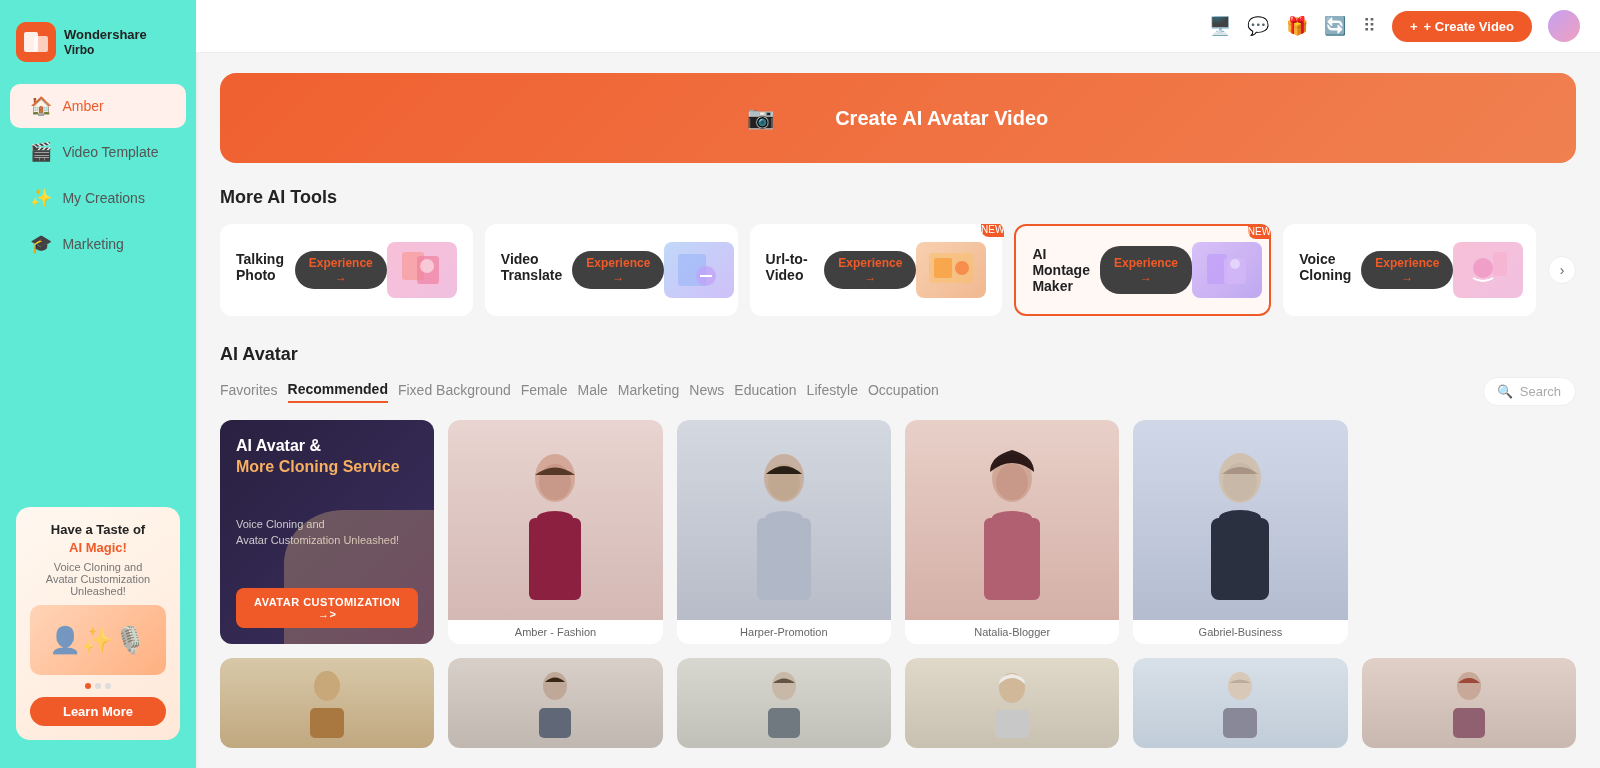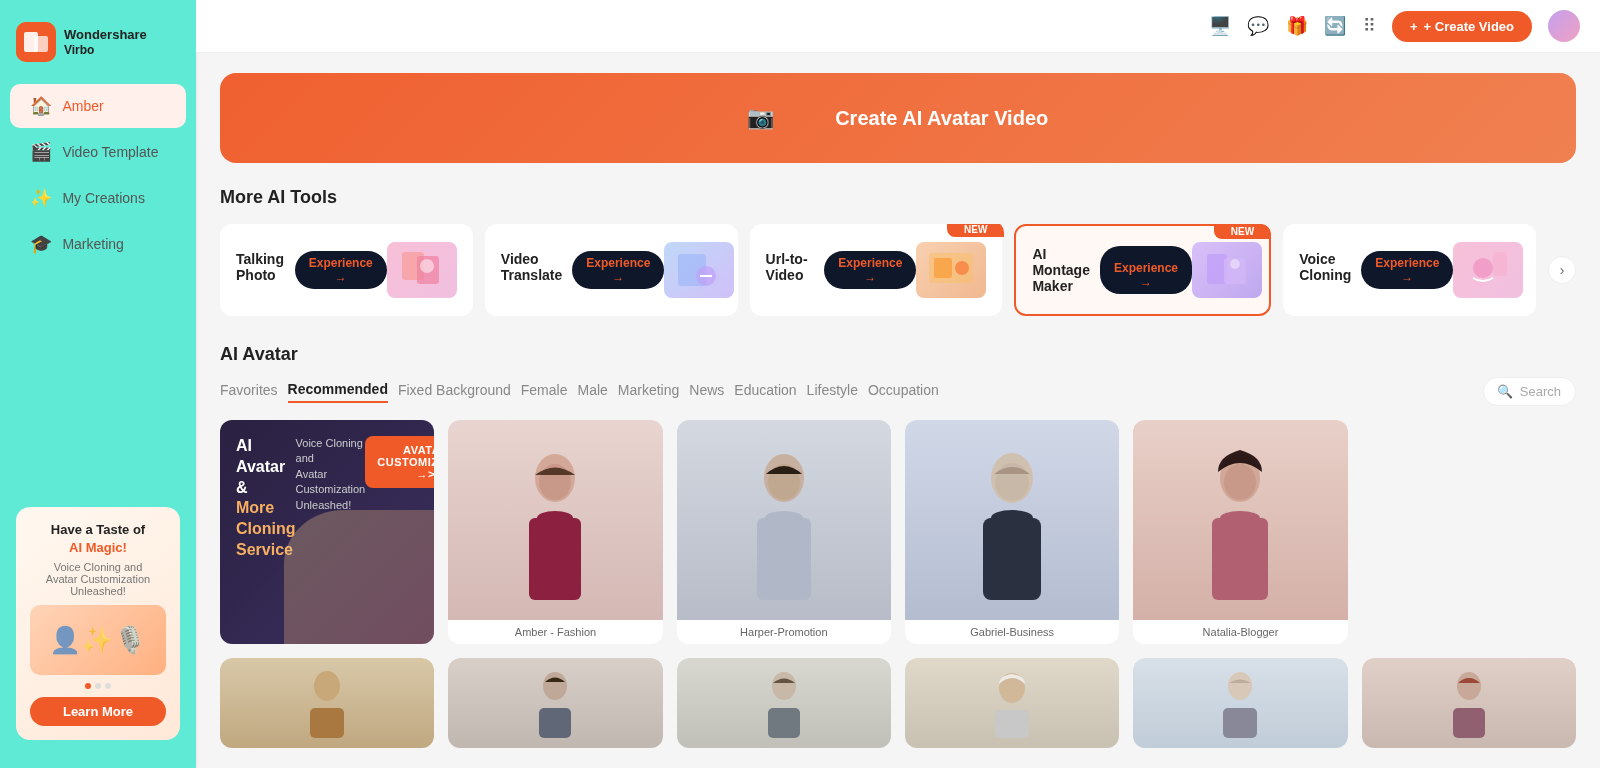--- a/index.html
+++ b/index.html
@@ -191,30 +191,30 @@
       position: relative;
       cursor: pointer;
     }
     .tool-card.highlighted {
       border: 2px solid #f05a28;
       background: #fff8f5;
     }
     .tool-card-left { display: flex; flex-direction: row; gap: 10px; }
     .tool-name { font-size: 14px; font-weight: 600; color: #222; }
     .experience-btn {
-      background: #0f172a;
+      background: #404040;
       color: #f05a28;
       border: none;
       border-radius: 20px;
       padding: 5px 14px;
       font-size: 12px;
       font-weight: 600;
       cursor: pointer;
       display: flex;
-      align-items: flex-end;
+      align-items: center;
       gap: 4px;
     }
     .tool-image {
       width: 70px;
       height: 56px;
       border-radius: 8px;
       background: linear-gradient(135deg, #f8d8c0, #e8c0f0);
       display: flex;
       align-items: center;
       justify-content: center;
@@ -225,22 +225,22 @@
     .tool-image.pink { background: linear-gradient(135deg, #f8c0d8, #f0c0e0); }
     .tool-image.orange { background: linear-gradient(135deg, #f8d0b0, #f0b890); }
     .tool-image.purple { background: linear-gradient(135deg, #d8c0f8, #c0a8f0); }
     .new-badge {
       position: absolute;
       top: -2px;
       right: -2px;
       background: #f05a28;
       color: #fff;
       font-size: 10px;
-      font-weight: 700;
-      padding: 2px 17px;
+      font-weight: 400;
+      padding: 2px 0;
       border-radius: 0 10px 0 8px;
     }
     .nav-arrow {
       width: 28px;
       height: 28px;
       border-radius: 50%;
       background: #fff;
       border: 1px solid #eee;
       display: flex;
       align-items: center;
@@ -297,21 +297,21 @@
     .avatar-card {
       background: #fff;
       border-radius: 12px;
       overflow: hidden;
       cursor: pointer;
       position: relative;
     }
     .avatar-card.promo-wide {
       background: linear-gradient(135deg, #2a2040, #3a3060);
       display: flex;
-      flex-direction: row;
+      flex-direction: column;
       padding: 16px;
       color: #fff;
       justify-content: space-between;
       min-height: 220px;
     }
     .avatar-img {
       width: 100%;
       height: 200px;
       object-fit: cover;
       background: linear-gradient(180deg, #e0e8f0, #c8d4e0);
@@ -607,44 +607,44 @@
             <ellipse cx="40" cy="42" rx="16" ry="18" fill="#c0a890"></ellipse>
             <rect x="13" y="78" width="54" height="82" rx="6" fill="#b0b8c8"></rect>
             <ellipse cx="40" cy="78" rx="19" ry="7" fill="#b0b8c8"></ellipse>
             <path d="M22 34 Q40 18 58 34" fill="#1a1008" opacity="0.9"></path>
           </svg>
         </div>
         <div class="avatar-label">Harper-Promotion</div>
       </div>
 
       <div class="avatar-card">
+        <div class="avatar-img female3">
+          <svg width="80" height="160" viewBox="0 0 80 160">
+            <ellipse cx="40" cy="38" rx="20" ry="24" fill="#d0a898"></ellipse>
+            <ellipse cx="40" cy="42" rx="16" ry="18" fill="#c89888"></ellipse>
+            <rect x="12" y="78" width="56" height="82" rx="6" fill="#b06070"></rect>
+            <ellipse cx="40" cy="78" rx="20" ry="7" fill="#b06070"></ellipse>
+            <path d="M18 32 Q40 14 62 32 Q62 16 40 10 Q18 16 18 32Z" fill="#1a0808" opacity="0.9"></path>
+          </svg>
+        </div>
+        <div class="avatar-label">Natalia-Blogger</div>
+      </div>
+
+      <div class="avatar-card">
         <div class="avatar-img male2">
           <svg width="80" height="160" viewBox="0 0 80 160">
             <ellipse cx="40" cy="38" rx="21" ry="25" fill="#d0c0b0"></ellipse>
             <ellipse cx="40" cy="42" rx="17" ry="19" fill="#c8b8a8"></ellipse>
             <rect x="11" y="78" width="58" height="82" rx="8" fill="#2a3040"></rect>
             <ellipse cx="40" cy="78" rx="21" ry="8" fill="#2a3040"></ellipse>
             <path d="M22 34 Q40 20 58 34" fill="#8a7060" opacity="0.5"></path>
           </svg>
         </div>
         <div class="avatar-label">Gabriel-Business</div>
       </div>
-
-      <div class="avatar-card">
-        <div class="avatar-img female3">
-          <svg width="80" height="160" viewBox="0 0 80 160">
-            <ellipse cx="40" cy="38" rx="20" ry="24" fill="#d0a898"></ellipse>
-            <ellipse cx="40" cy="42" rx="16" ry="18" fill="#c89888"></ellipse>
-            <rect x="12" y="78" width="56" height="82" rx="6" fill="#b06070"></rect>
-            <ellipse cx="40" cy="78" rx="20" ry="7" fill="#b06070"></ellipse>
-            <path d="M18 32 Q40 14 62 32 Q62 16 40 10 Q18 16 18 32Z" fill="#1a0808" opacity="0.9"></path>
-          </svg>
-        </div>
-        <div class="avatar-label">Natalia-Blogger</div>
-      </div>
     </div>
 
     <div class="avatar-grid-row2">
       <div class="avatar-card" style="border-radius:12px; overflow:hidden;">
         <div class="avatar-img-small" style="background: linear-gradient(180deg, #d8c8a8, #c0a880);">
           <svg width="50" height="70" viewBox="0 0 50 70">
             <ellipse cx="25" cy="18" rx="13" ry="15" fill="#c8a878"></ellipse>
             <rect x="8" y="40" width="34" height="30" rx="5" fill="#a87840"></rect>
           </svg>
         </div>

